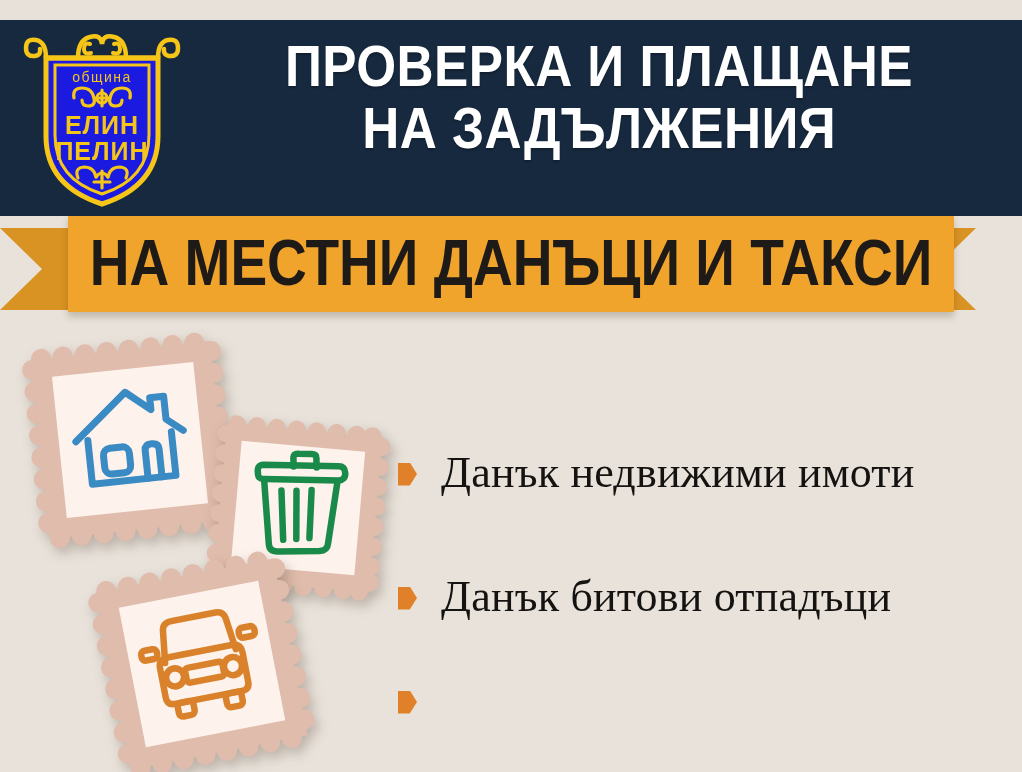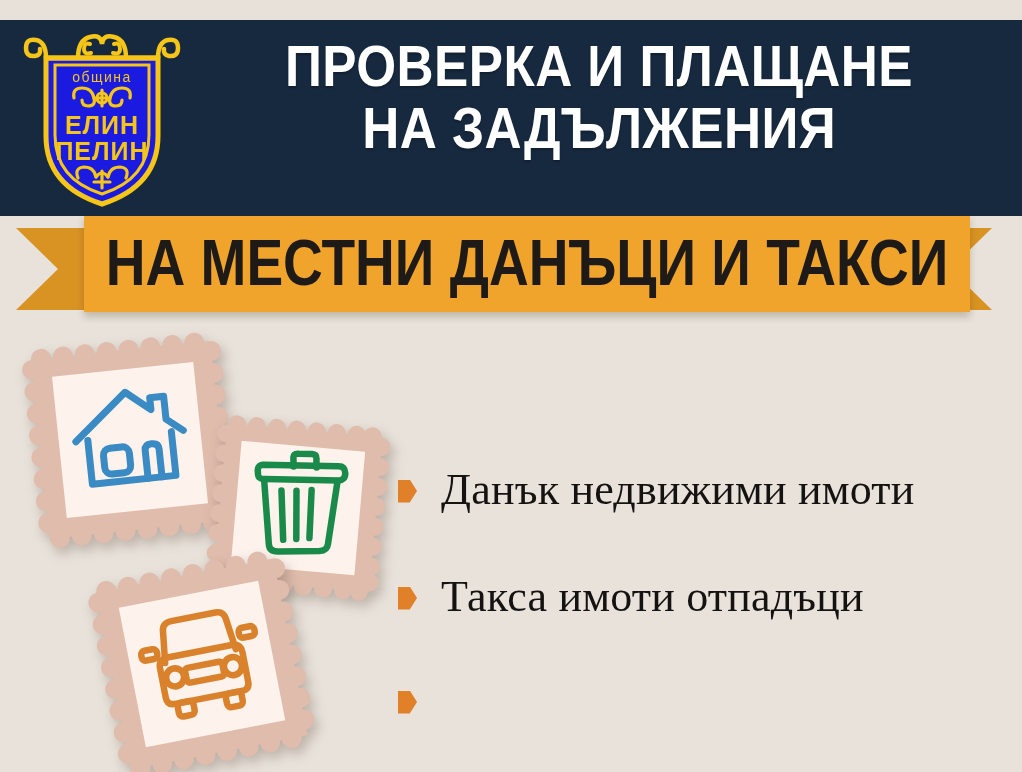--- a/index.html
+++ b/index.html
@@ -45,21 +45,21 @@
     letter-spacing:0.5px;
     transform:scaleX(0.90);
     transform-origin:center center;
     white-space:nowrap;
     text-align:center;
     text-shadow:0 2px 2px rgba(0,0,0,0.25);
   }
 
   
   .ribbon{
-    position:absolute;left:16px;top:190px;width:976px;height:112px;
+    position:absolute;left:0;top:190px;width:976px;height:112px;
     z-index:4;
   }
   .ribbon-tail{
     position:absolute;top:18px;width:160px;height:82px;
     background:#d99323;
   }
   .ribbon-tail.left{
     left:0;
     clip-path:polygon(0 0, 160px 0, 160px 82px, 0 82px, 42px 41px);
   }
@@ -98,21 +98,21 @@
 
   
   .list{
     position:absolute;left:398px;top:425px;width:612px;height:290px;
     z-index:3;
   }
   .list-item{
     position:absolute;left:0;width:612px;height:56px;
     display:flex;align-items:center;
   }
-  .li-1{top:17px;}
+  .li-1{top:0;}
   .li-2{top:124px;}
   .li-3{top:228px;}
   .bullet{
     width:19px;height:23px;flex:0 0 19px;margin-right:24px;margin-top:2px;
     background:#e08129;
     clip-path:polygon(0 0, 62% 0, 100% 50%, 62% 100%, 0 100%);
   }
   .li-text{
     color:#151311;
     font-family:"Liberation Serif",serif;
@@ -355,21 +355,21 @@
 
   <div class="list">
 
     <div class="list-item li-1">
       <span class="bullet"></span>
       <span class="li-text">Данък недвижими имоти</span>
     </div>
 
     <div class="list-item li-2">
       <span class="bullet"></span>
-      <span class="li-text">Такса имоти отпадъци</span>
+      <span class="li-text">Данък битови отпадъци</span>
     </div>
 
     <div class="list-item li-3">
       <span class="bullet"></span>
     </div>
 
   </div>
 
 </div>
 

